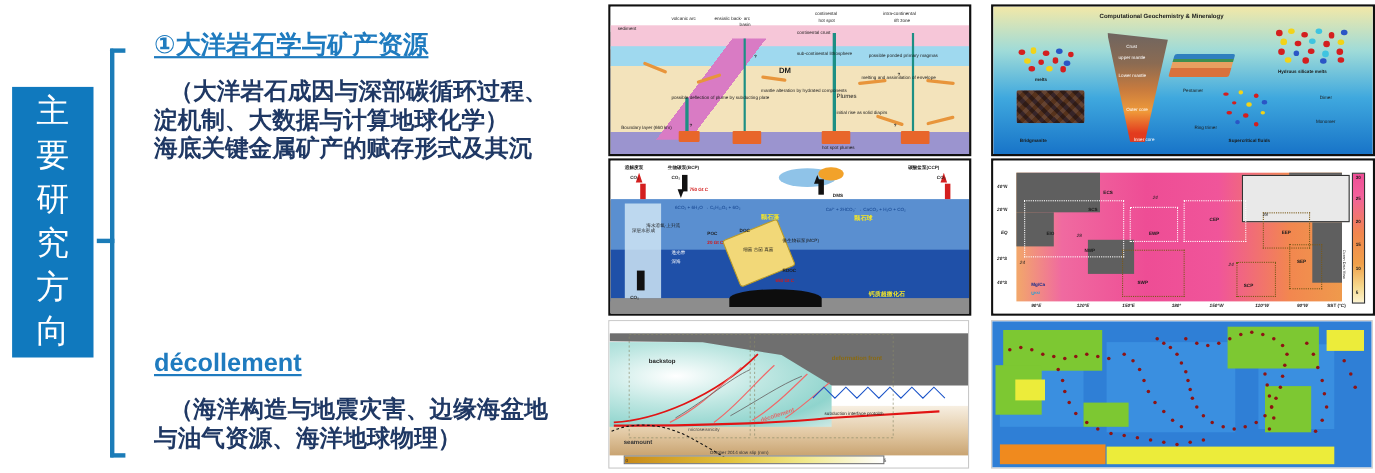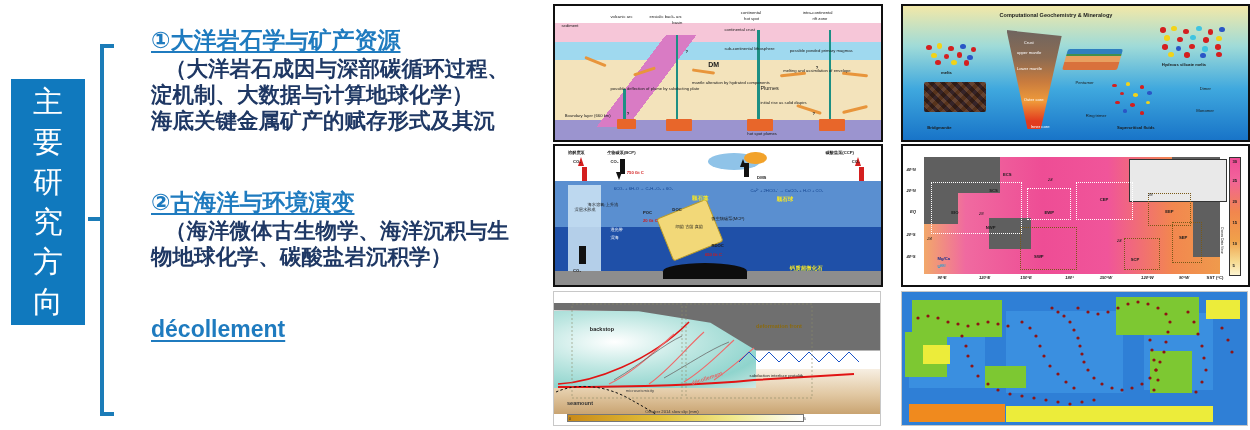--- a/index.html
+++ b/index.html
@@ -17,29 +17,29 @@
   #bracket{position:absolute;left:96px;top:44px;width:22px;height:372px;}
   #bracket .spine{position:absolute;left:4px;top:0;width:4px;height:372px;
                   background:#1B7CB8;border-radius:2px;}
   #bracket .stub{position:absolute;left:4px;width:14px;height:4px;background:#1B7CB8;}
   #bracket .stub.top{top:0;}
   #bracket .stub.mid{top:173px;left:-8px;width:16px;}
   #bracket .stub.bot{bottom:0;}
 
   
   #topics{position:absolute;left:140px;top:12px;width:400px;height:410px;}
-  .topic{position:absolute;left:11px;width:400px;}
+  .topic{position:absolute;left:0;width:400px;}
   .topic.t1{top:14px;}
   .topic.t2{top:176px;}
   .topic.t3{top:303px;}
   .topic-title{color:#1F7BBF;font-size:23px;font-weight:700;line-height:28px;
                text-decoration:underline;text-underline-offset:3px;
                text-decoration-thickness:2px;white-space:nowrap;}
   .topic-body{color:#1F3864;font-size:21.5px;font-weight:700;line-height:26px;
-              margin-top:2px;text-indent:0;}
+              margin-top:16px;text-indent:0;}
   .topic-body .ln{display:block;white-space:nowrap;}
   .topic-body .ln.first{padding-left:14px;}
 
   
   #figures{position:absolute;left:553px;top:4px;width:695px;height:424px;}
   .fig{position:absolute;border:2px solid #101010;background:#fff;overflow:hidden;}
   .fig.c0{left:0;width:326px;}
   .fig.c1{left:348px;width:345px;}
   .fig.r0{top:0;height:134px;}
   .fig.r1{top:140px;height:139px;}
@@ -134,30 +134,27 @@
 
   <div class="topic t1">
     <div class="topic-title">①大洋岩石学与矿产资源</div>
     <div class="topic-body">
       <span class="ln first">（大洋岩石成因与深部碳循环过程、</span>
       <span class="ln">淀机制、大数据与计算地球化学）</span>
       <span class="ln">海底关键金属矿产的赋存形式及其沉</span>
     </div>
   </div>
 
-  <div class="topic t2">
-    <div class="topic-title">②古海洋与环境演变</div>
-    <div class="topic-body">
-      <span class="ln first">（海洋微体古生物学、海洋沉积与生</span>
-      <span class="ln">物地球化学、碳酸盐岩沉积学）</span>
-    </div>
-  </div>
 
   <div class="topic t3">
     <div class="topic-title">décollement</div>
+    <div class="topic-body">
+      <span class="ln first">（海洋构造与地震灾害、边缘海盆地</span>
+      <span class="ln">与油气资源、海洋地球物理）</span>
+    </div>
   </div>
 
 </div>
 
 <div id="figures">
 
   <div class="fig c0 r0">
     <div class="fcanvas">
       <div class="f1-sky"></div>
       <div class="f1-crust"></div>

